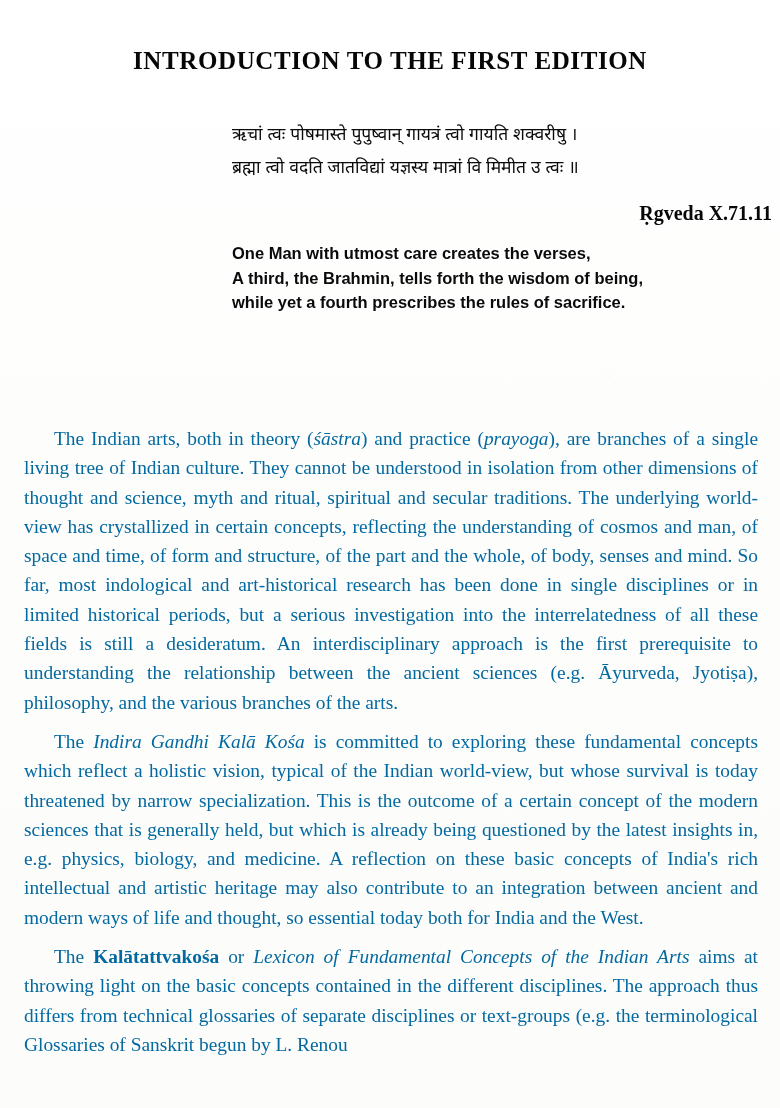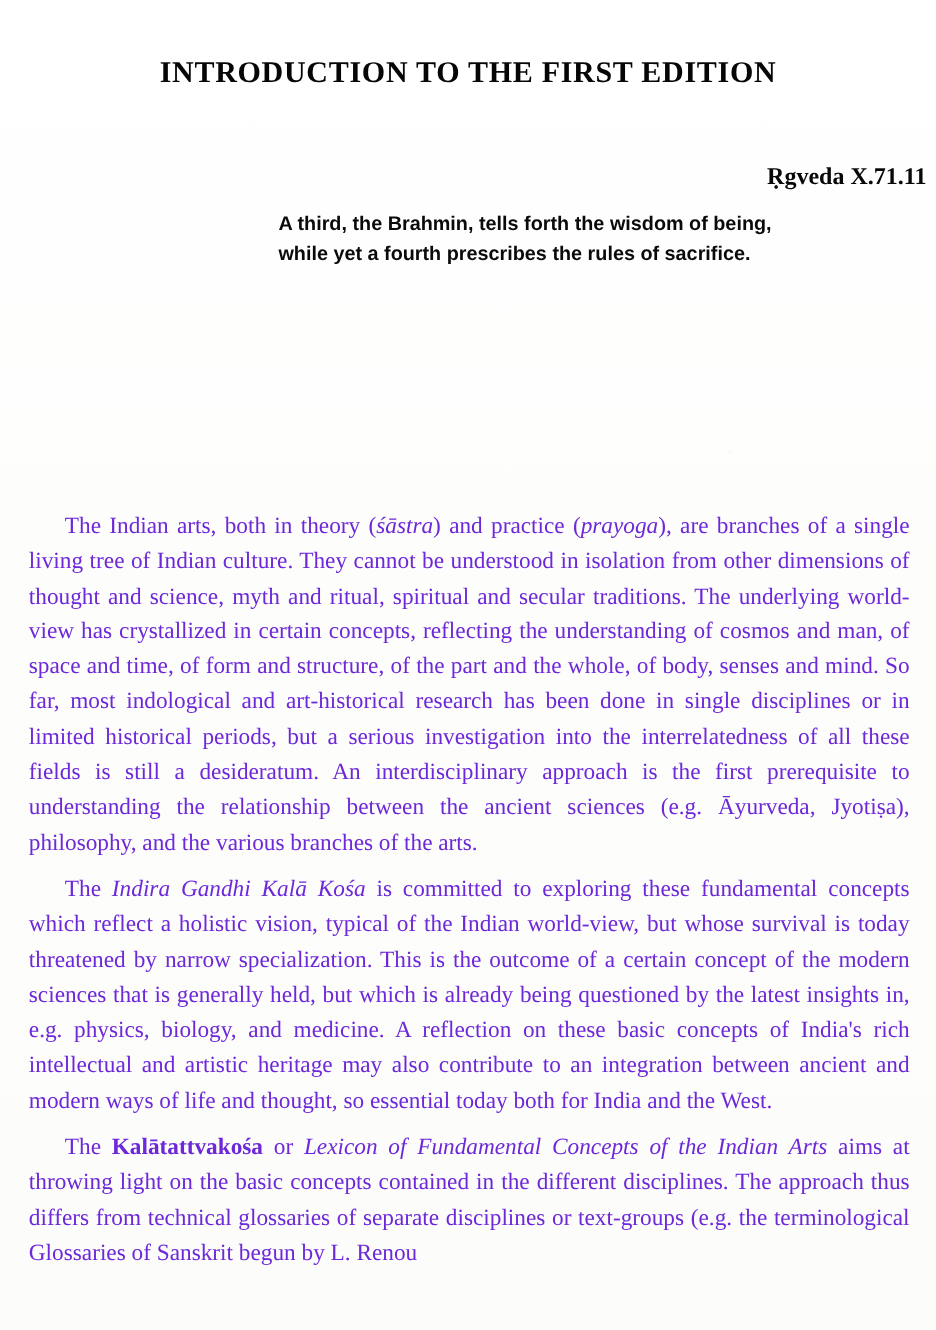--- a/index.html
+++ b/index.html
@@ -80,37 +80,42 @@
     top: 424px;
     left: 24px;
     width: 734px;
   }
   .para {
     text-align: justify;
     text-justify: inter-word;
     font-size: 19.4px;
     line-height: 29.3px;
     margin: 0 0 10px 0;
-    color: #6d28d9;
+    color: #0369a1;
   }
   .para.first-line-indent { text-indent: 30px; }
   .para i { font-style: italic; }
   .para b { font-weight: bold; }
 </style>
 </head>
 <body>
 
 <div class="page">
   <div class="paper-tone"></div>
 
   <h1 class="chapter-title">INTRODUCTION TO THE FIRST EDITION</h1>
 
   <div class="epigraph">
+    <div>
+      <div class="verse-line">ऋचां त्वः पोषमास्ते पुपुष्वान् गायत्रं त्वो गायति शक्वरीषु ।</div>
+      <div class="verse-line">ब्रह्मा त्वो वदति जातविद्यां यज्ञस्य मात्रां वि मिमीत उ त्वः ॥</div>
+    </div>
     <div class="verse-citation">Ṛgveda X.71.11</div>
     <div class="translation">
+      <div>One Man with utmost care creates the verses,</div>
       <div>A third, the Brahmin, tells forth the wisdom of being,</div>
       <div>while yet a fourth prescribes the rules of sacrifice.</div>
     </div>
   </div>
 
   <div class="body-text" id="body-text">
       <p class="para first-line-indent"><span>The Indian arts, both in theory (</span><i>śāstra</i><span>) and practice (</span><i>prayoga</i><span>), are branches of a single living tree of Indian culture. They cannot be understood in isolation from other dimensions of thought and science, myth and ritual, spiritual and secular traditions. The underlying world-view has crystallized in certain concepts, reflecting the understanding of cosmos and man, of space and time, of form and structure, of the part and the whole, of body, senses and mind. So far, most indological and art-historical research has been done in single disciplines or in limited historical periods, but a serious investigation into the interrelatedness of all these fields is still a desideratum. An interdisciplinary approach is the first prerequisite to understanding the relationship between the ancient sciences (e.g. Āyurveda, Jyotiṣa), philosophy, and the various branches of the arts.</span></p>
       <p class="para first-line-indent"><span>The </span><i>Indira Gandhi Kalā Kośa</i><span> is committed to exploring these fundamental concepts which reflect a holistic vision, typical of the Indian world-view, but whose survival is today threatened by narrow specialization. This is the outcome of a certain concept of the modern sciences that is generally held, but which is already being questioned by the latest insights in, e.g. physics, biology, and medicine. A reflection on these basic concepts of India's rich intellectual and artistic heritage may also contribute to an integration between ancient and modern ways of life and thought, so essential today both for India and the West.</span></p>
       <p class="para first-line-indent"><span>The </span><b>Kalātattvakośa</b><span> or </span><i>Lexicon of Fundamental Concepts of the Indian Arts</i><span> aims at throwing light on the basic concepts contained in the different disciplines. The approach thus differs from technical glossaries of separate disciplines or text-groups (e.g. the terminological Glossaries of Sanskrit begun by L. Renou</span></p>
     </div>

